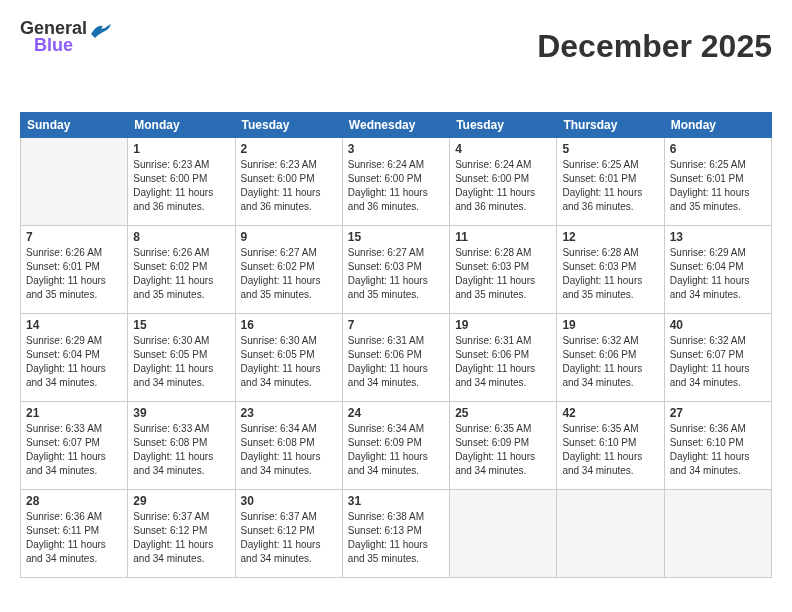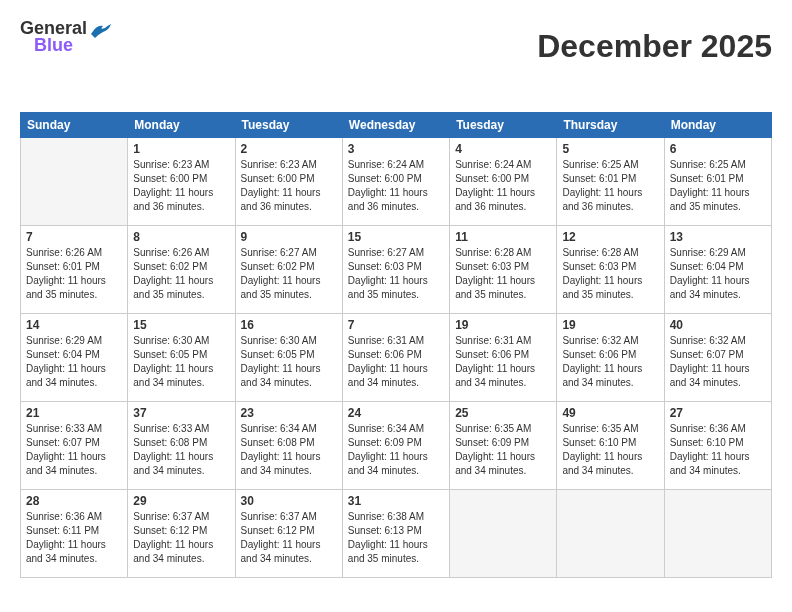--- a/index.html
+++ b/index.html
@@ -211,37 +211,37 @@
             <span class="day-num">40</span>
             <div class="day-info">Sunrise: 6:32 AM<br>Sunset: 6:07 PM<br>Daylight: 11 hours<br>and 34 minutes.</div>
           </td>
         </tr>
         <tr>
           <td>
             <span class="day-num">21</span>
             <div class="day-info">Sunrise: 6:33 AM<br>Sunset: 6:07 PM<br>Daylight: 11 hours<br>and 34 minutes.</div>
           </td>
           <td>
-            <span class="day-num">37</span>
+            <span class="day-num">39</span>
             <div class="day-info">Sunrise: 6:33 AM<br>Sunset: 6:08 PM<br>Daylight: 11 hours<br>and 34 minutes.</div>
           </td>
           <td>
             <span class="day-num">23</span>
             <div class="day-info">Sunrise: 6:34 AM<br>Sunset: 6:08 PM<br>Daylight: 11 hours<br>and 34 minutes.</div>
           </td>
           <td>
             <span class="day-num">24</span>
             <div class="day-info">Sunrise: 6:34 AM<br>Sunset: 6:09 PM<br>Daylight: 11 hours<br>and 34 minutes.</div>
           </td>
           <td>
             <span class="day-num">25</span>
             <div class="day-info">Sunrise: 6:35 AM<br>Sunset: 6:09 PM<br>Daylight: 11 hours<br>and 34 minutes.</div>
           </td>
           <td>
-            <span class="day-num">49</span>
+            <span class="day-num">42</span>
             <div class="day-info">Sunrise: 6:35 AM<br>Sunset: 6:10 PM<br>Daylight: 11 hours<br>and 34 minutes.</div>
           </td>
           <td>
             <span class="day-num">27</span>
             <div class="day-info">Sunrise: 6:36 AM<br>Sunset: 6:10 PM<br>Daylight: 11 hours<br>and 34 minutes.</div>
           </td>
         </tr>
         <tr>
           <td>
             <span class="day-num">28</span>

